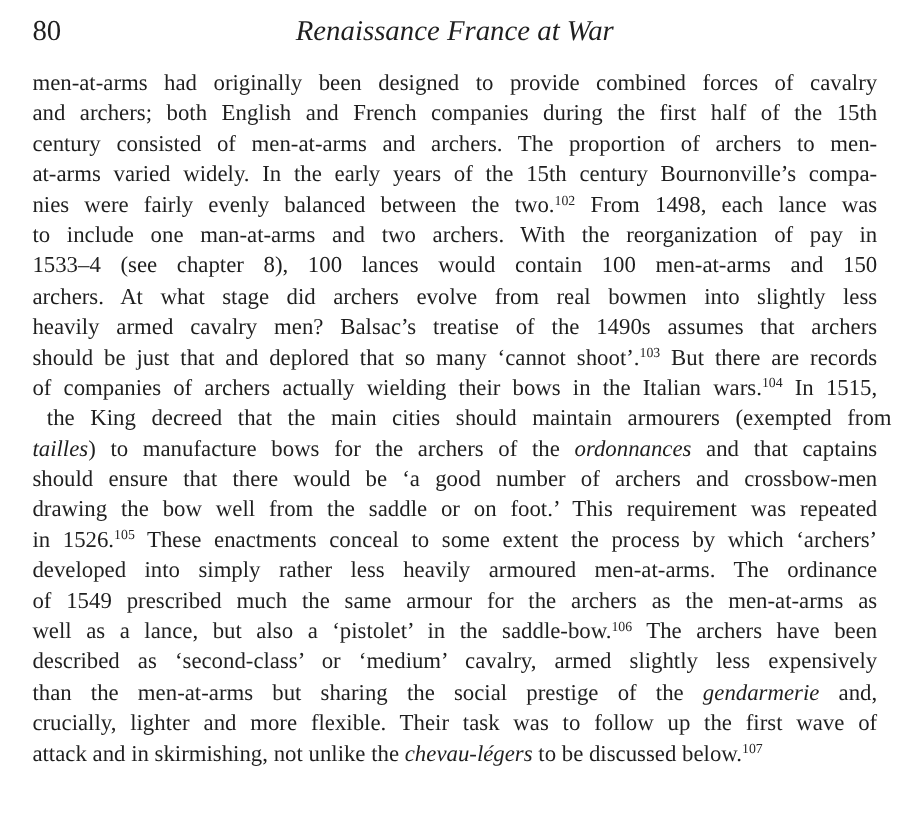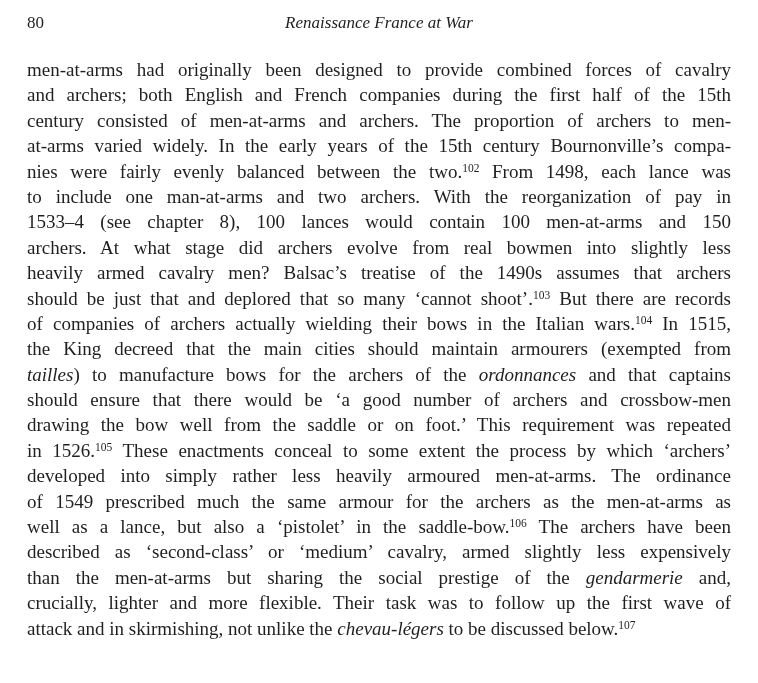--- a/index.html
+++ b/index.html
@@ -11,21 +11,21 @@
     font-family: "Liberation Serif", "DejaVu Serif", serif;
     color: #1f1f1f;
     overflow: hidden;
   }
   .page-header {
     position: absolute;
     left: 27px;
     right: 27px;
     top: 13px;
     height: 24px;
-    font-size: 17px;
+    font-size: 24px;
   }
   .page-number {
     position: absolute;
     left: 0;
     top: 0;
   }
   .running-title {
     display: block;
     text-align: center;
     font-style: italic;
@@ -63,21 +63,21 @@
       <div class="line"><span class="line-inner" style="word-spacing: 7.35577px;"><span class="seg-normal">and archers; both English and French companies during the first half of the 15th</span></span></div>
       <div class="line"><span class="line-inner" style="word-spacing: 8.2983px;"><span class="seg-normal">century consisted of men-at-arms and archers. The proportion of archers to men-</span></span></div>
       <div class="line"><span class="line-inner" style="word-spacing: 5.8763px;"><span class="seg-normal">at-arms varied widely. In the early years of the 15th century Bournonville’s compa-</span></span></div>
       <div class="line"><span class="line-inner" style="word-spacing: 7.89974px;"><span class="seg-normal">nies were fairly evenly balanced between the two.</span><sup class="fnref">102</sup><span class="seg-normal"> From 1498, each lance was</span></span></div>
       <div class="line"><span class="line-inner" style="word-spacing: 9.14974px;"><span class="seg-normal">to include one man-at-arms and two archers. With the reorganization of pay in</span></span></div>
       <div class="line"><span class="line-inner" style="word-spacing: 11.6207px;"><span class="seg-normal">1533–4 (see chapter 8), 100 lances would contain 100 men-at-arms and 150</span></span></div>
       <div class="line"><span class="line-inner" style="word-spacing: 9.81641px;"><span class="seg-normal">archers. At what stage did archers evolve from real bowmen into slightly less</span></span></div>
       <div class="line"><span class="line-inner" style="word-spacing: 9.27415px;"><span class="seg-normal">heavily armed cavalry men? Balsac’s treatise of the 1490s assumes that archers</span></span></div>
       <div class="line"><span class="line-inner" style="word-spacing: 4.31585px;"><span class="seg-normal">should be just that and deplored that so many ‘cannot shoot’.</span><sup class="fnref">103</sup><span class="seg-normal"> But there are records</span></span></div>
       <div class="line"><span class="line-inner" style="word-spacing: 5.38101px;"><span class="seg-normal">of companies of archers actually wielding their bows in the Italian wars.</span><sup class="fnref">104</sup><span class="seg-normal"> In 1515,</span></span></div>
-      <div class="line"><span class="line-inner" style="word-spacing: 8.21733px;"><span class="seg-normal">the King decreed that the main cities should maintain armourers (exempted from</span></span></div>
+      <div class="line"><span class="line-inner" style="word-spacing: 8.21733px; margin-left: 12px;"><span class="seg-normal">the King decreed that the main cities should maintain armourers (exempted from</span></span></div>
       <div class="line"><span class="line-inner" style="word-spacing: 7.45703px;"><span class="seg-italic">tailles</span><span class="seg-normal">) to manufacture bows for the archers of the </span><span class="seg-italic">ordonnances</span><span class="seg-normal"> and that captains</span></span></div>
       <div class="line"><span class="line-inner" style="word-spacing: 7.92708px; margin-top: 24px;"><span class="seg-normal">should ensure that there would be ‘a good number of archers and crossbow-men</span></span></div>
       <div class="line"><span class="line-inner" style="word-spacing: 6.80288px; margin-top: 48px;"><span class="seg-normal">drawing the bow well from the saddle or on foot.’ This requirement was repeated</span></span></div>
       <div class="line"><span class="line-inner" style="word-spacing: 5.77344px;"><span class="seg-normal">in 1526.</span><sup class="fnref">105</sup><span class="seg-normal"> These enactments conceal to some extent the process by which ‘archers’</span></span></div>
       <div class="line"><span class="line-inner" style="word-spacing: 10.6094px;"><span class="seg-normal">developed into simply rather less heavily armoured men-at-arms. The ordinance</span></span></div>
       <div class="line"><span class="line-inner" style="word-spacing: 7.60577px;"><span class="seg-normal">of 1549 prescribed much the same armour for the archers as the men-at-arms as</span></span></div>
       <div class="line"><span class="line-inner" style="word-spacing: 7.36161px;"><span class="seg-normal">well as a lance, but also a ‘pistolet’ in the saddle-bow.</span><sup class="fnref">106</sup><span class="seg-normal"> The archers have been</span></span></div>
       <div class="line"><span class="line-inner" style="word-spacing: 10.3177px;"><span class="seg-normal">described as ‘second-class’ or ‘medium’ cavalry, armed slightly less expensively</span></span></div>
       <div class="line"><span class="line-inner" style="word-spacing: 11.2358px;"><span class="seg-normal">than the men-at-arms but sharing the social prestige of the </span><span class="seg-italic">gendarmerie</span><span class="seg-normal"> and,</span></span></div>
       <div class="line"><span class="line-inner" style="word-spacing: 6.7567px; margin-top: 36px;"><span class="seg-normal">crucially, lighter and more flexible. Their task was to follow up the first wave of</span></span></div>

